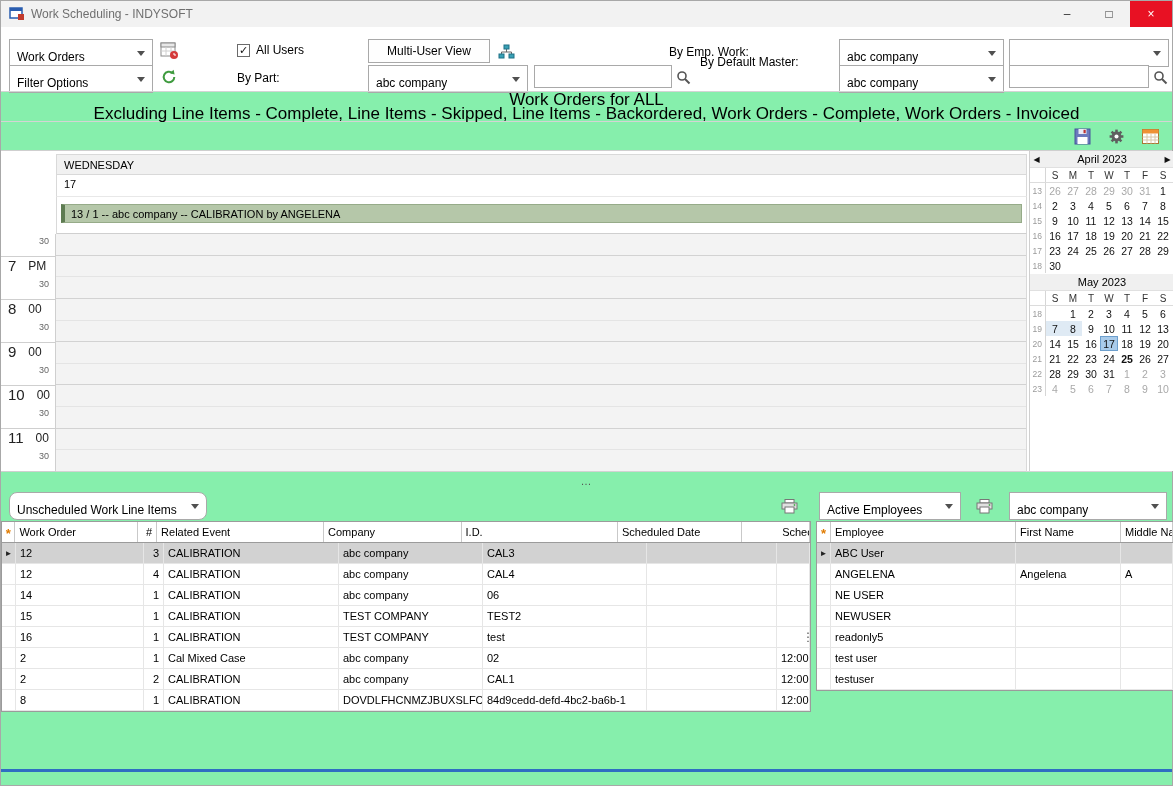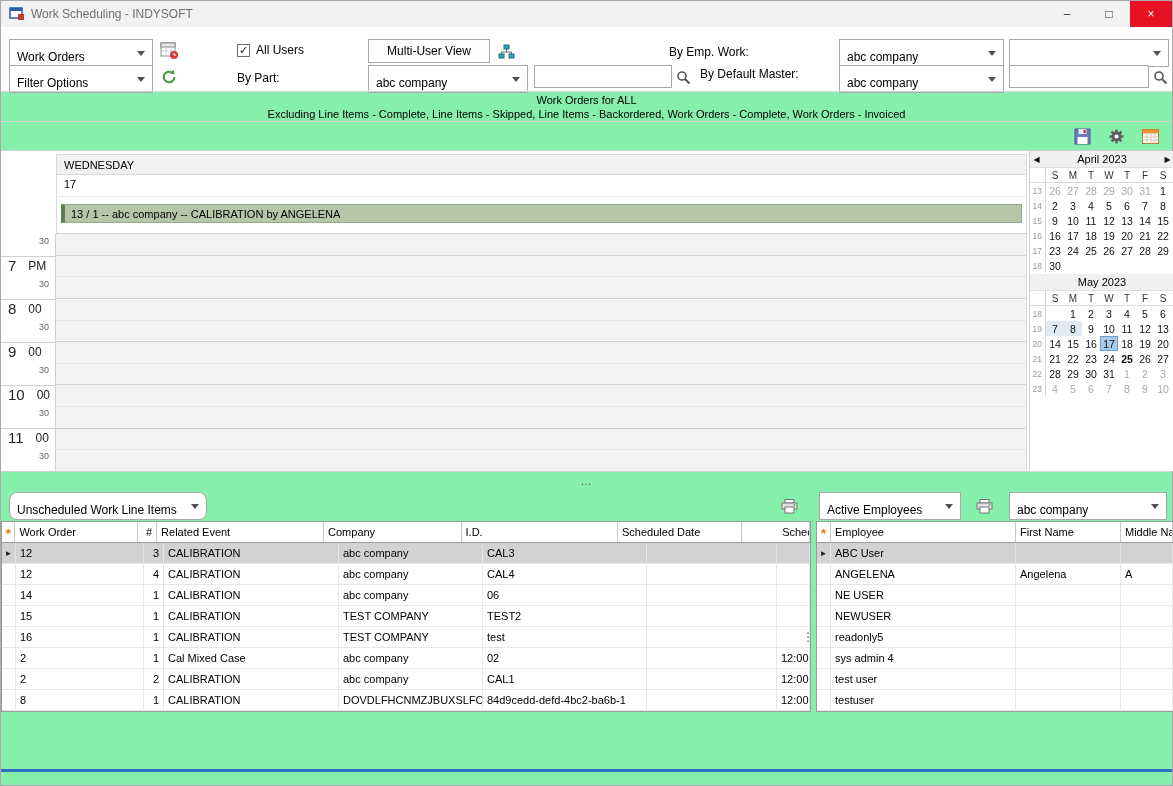--- a/index.html
+++ b/index.html
@@ -20,21 +20,21 @@
 .combo::after{content:"";position:absolute;right:7px;top:50%;margin-top:-2px;border:4px solid transparent;border-top:5px solid #505050;}
 .combo .cv{overflow:hidden;white-space:nowrap;}
 .textbox{position:absolute;height:23px;border:1px solid #a9a9a9;background:#fff;font:12px "Liberation Sans",sans-serif;padding:0 5px;}
 .push-btn{position:absolute;height:24px;border:1px solid #a9a9a9;background:#fefefe;display:flex;align-items:center;justify-content:center;font-size:12px;}
 .icon-btn{width:24px;height:24px;display:flex;align-items:center;justify-content:center;}
 .toolbar .icon-btn{position:absolute;}
 .lbl{position:absolute;font-size:12px;white-space:nowrap;}
 .checkbox{position:absolute;display:flex;align-items:center;gap:6px;font-size:12px;}
 .cb-box{width:13px;height:13px;border:1px solid #6a6a6a;background:#fff;display:flex;align-items:center;justify-content:center;font-size:11px;line-height:1;color:#111;}
 
-.banner{position:absolute;top:90px;left:0;right:0;height:31px;border-top:1px solid #d4d4d4;border-bottom:1px solid #d4d4d4;text-align:center;font-size:11px;line-height:14px;padding-top:1px;}
+.banner{position:absolute;top:90px;left:0;right:0;height:31px;border-top:1px solid #d4d4d4;border-bottom:1px solid #d4d4d4;text-align:center;font-size:17px;line-height:14px;padding-top:1px;}
 
 .tabbar{position:absolute;top:121px;left:0;right:0;height:28px;display:flex;align-items:stretch;}
 .tabs{display:flex;align-items:stretch;padding-left:6px;}
 .tab{display:flex;align-items:center;padding:0 11px;font-size:12px;color:#1a1a1a;border-bottom:3px solid transparent;}
 .tab.active{font-weight:bold;border-bottom-color:#5c3a9e;}
 .tab-icons{margin-left:auto;display:flex;align-items:center;gap:10px;padding-right:10px;}
 
 .calendar-wrap{position:absolute;top:149px;left:0;right:0;height:322px;border-top:1px solid #cfcfcf;border-bottom:1px solid #d6d6d6;background:#fff;}
 .day-header{position:absolute;left:55px;top:3px;width:971px;height:21px;background:#f1f1f1;border:1px solid #d9d9d9;display:flex;align-items:center;padding-left:7px;font-size:11px;}
 .day-number{position:absolute;left:55px;top:24px;width:971px;height:22px;border-left:1px solid #d9d9d9;border-right:1px solid #d9d9d9;border-bottom:1px solid #e8e8e8;padding:3px 0 0 7px;font-size:11px;}
@@ -154,21 +154,21 @@
     <div class="combo" style="left:367px;top:38px;width:160px;">
         <span class="cv">abc company</span>
       </div>
     <input class="textbox" style="left: 533px; top: 38px; width: 138px;" value="">
     <div class="icon-btn" style="left:672px;top:40px;width:20px;height:20px;">
       <svg width="15" height="15" viewBox="0 0 15 15">
           <circle cx="6" cy="6" r="4" fill="none" stroke="#555" stroke-width="1.6"></circle>
           <line x1="9" y1="9" x2="13.5" y2="13.5" stroke="#555" stroke-width="2"></line>
         </svg>
     </div>
-    <div class="lbl" style="left:699px;top:40px;">By Default Master:</div>
+    <div class="lbl" style="left:699px;top:28px;">By Default Master:</div>
     <div class="combo" style="left:838px;top:38px;width:165px;">
         <span class="cv">abc company</span>
       </div>
     <input class="textbox" style="left: 1008px; top: 38px; width: 140px;" value="">
     <div class="icon-btn" style="left:1149px;top:40px;width:20px;height:20px;">
       <svg width="15" height="15" viewBox="0 0 15 15">
           <circle cx="6" cy="6" r="4" fill="none" stroke="#555" stroke-width="1.6"></circle>
           <line x1="9" y1="9" x2="13.5" y2="13.5" stroke="#555" stroke-width="2"></line>
         </svg>
     </div>
@@ -597,26 +597,20 @@
           <div class="td" style="width: 52px;"></div>
         </div>
         <div class="tr">
           <div class="td ind" style="width: 14px;"></div>
           <div class="td" style="width: 185px;">readonly5</div>
           <div class="td" style="width: 105px;"></div>
           <div class="td" style="width: 52px;"></div>
         </div>
         <div class="tr">
           <div class="td ind" style="width: 14px;"></div>
-          <div class="td" style="width: 185px;">sys admin 4</div>
-          <div class="td" style="width: 105px;"></div>
-          <div class="td" style="width: 52px;"></div>
-        </div>
-        <div class="tr">
-          <div class="td ind" style="width: 14px;"></div>
           <div class="td" style="width: 185px;">test user</div>
           <div class="td" style="width: 105px;"></div>
           <div class="td" style="width: 52px;"></div>
         </div>
         <div class="tr">
           <div class="td ind" style="width: 14px;"></div>
           <div class="td" style="width: 185px;">testuser</div>
           <div class="td" style="width: 105px;"></div>
           <div class="td" style="width: 52px;"></div>
         </div>

